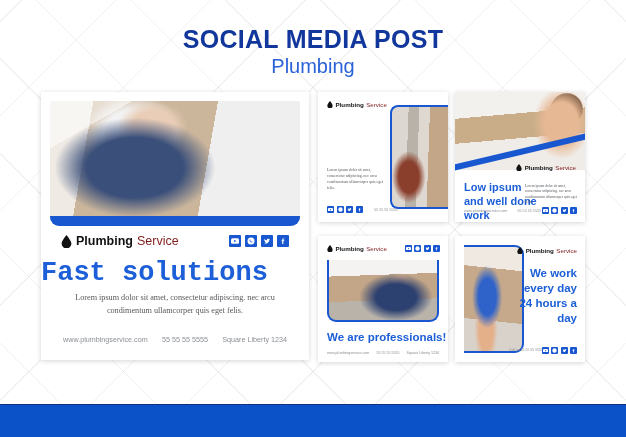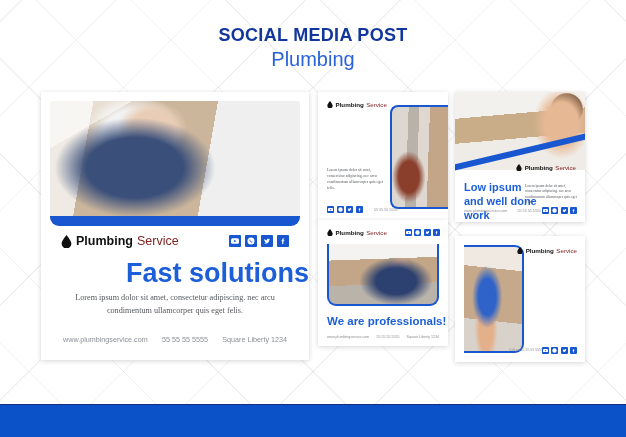--- a/index.html
+++ b/index.html
@@ -19,21 +19,21 @@
       repeating-linear-gradient(45deg,  transparent 0 66px, rgba(0,0,0,.055) 66px 67px),
       repeating-linear-gradient(-45deg, transparent 0 66px, rgba(0,0,0,.055) 66px 67px);
     pointer-events:none;
   }
 
   .stage{ position:absolute; inset:0; }
 
   
   .header{ position:absolute; top:26px; left:0; right:0; text-align:center; }
   .header .t1{
-    font-size:18px; font-weight:bold; color:#12379c;
+    font-size:25px; font-weight:bold; color:#12379c;
     letter-spacing:.3px; line-height:1.05;
   }
   .header .t2{
     font-size:20px; color:#2a62d8; line-height:1.25; margin-top:2px;
   }
 
   
   .card{ position:absolute; background:#fff; box-shadow:0 1px 5px rgba(0,0,0,.17); }
 
   .logo{ display:flex; align-items:center; gap:4px; }
@@ -93,21 +93,21 @@
   #card1{ left:41px; top:92px; width:268px; height:268px; padding:0; }
   #card1 .imgwrap{ position:absolute; left:9px; top:9px; width:250px; height:119px; }
   #card1 .photo{ width:100%; height:100%; border-radius:3px 3px 0 0; }
   #card1 .blubar{
     position:absolute; left:9px; top:124px; width:250px; height:10px;
     background:#1857cf; border-radius:0 0 9px 9px;
   }
   #card1 .top{ position:absolute; left:20px; right:20px; top:142px; display:flex; align-items:center; justify-content:space-between; }
   #card1 .logo{ font-size:12.5px; }
   #card1 .sq{ width:12px; height:12px; margin-left:4px; border-radius:1px; }
-  #card1 .h1{ position:absolute; left:0; right:0; top:166px; text-align:right; font-size:27px; }
+  #card1 .h1{ position:absolute; left:0; right:0; top:166px; text-align:left; font-size:27px;font-family:Liberation Mono, monospace; }
   #card1 .lorem{ position:absolute; left:28px; right:28px; top:200px; text-align:center; font-size:8.2px; line-height:1.55; }
   #card1 .foot{ position:absolute; left:22px; right:22px; bottom:16px; display:flex; justify-content:space-between; font-size:7.2px; }
 
   
   #card2{ left:318px; top:92px; width:130px; height:130px; }
   #card2 .logo{ position:absolute; left:9px; top:9px; font-size:6.2px; gap:2.5px; }
   #card2 .photo{ position:absolute; right:0px; top:13px; width:58px; height:104px; border-radius:8px 0 0 8px; border:2.2px solid #1857cf; border-right:none; }
   #card2 .h1{ position:absolute; left:9px; top:28px; width:64px; font-size:11.5px; line-height:1.22; }
   #card2 .lorem{ position:absolute; left:9px; top:76px; width:60px; font-size:3.9px; line-height:1.5; }
   #card2 .socials{ position:absolute; left:9px; bottom:9px; }
@@ -123,21 +123,21 @@
     clip-path: polygon(0 78%, 100% 8%, 100% 22%, 0 92%);
   }
   #card3 .logo{ position:absolute; right:9px; top:72px; font-size:6.2px; gap:2.5px; }
   #card3 .h1{ position:absolute; left:9px; top:89px; width:76px; font-size:11px; line-height:1.25; }
   #card3 .lorem{ position:absolute; right:8px; top:92px; width:52px; font-size:3.6px; line-height:1.5; }
   #card3 .socials{ position:absolute; right:8px; bottom:8px; }
   #card3 .sq{ width:7px; height:7px; margin-left:2.5px; border-radius:1px; }
   #card3 .foot{ position:absolute; left:9px; bottom:9px; display:flex; gap:10px; font-size:3.7px; }
 
   
-  #card4{ left:318px; top:220px; width:130px; height:126px; }
+  #card4{ left:318px; top:236px; width:130px; height:126px; }
   #card4 .logo{ position:absolute; left:9px; top:9px; font-size:6.2px; gap:2.5px; }
   #card4 .socials{ position:absolute; right:8px; top:9px; }
   #card4 .sq{ width:7px; height:7px; margin-left:2.5px; border-radius:1px; }
   #card4 .photo{ position:absolute; left:9px; top:24px; width:112px; height:62px; border-radius:0 0 9px 9px; border:2.4px solid #1857cf; border-top:none; }
   #card4 .h1{ position:absolute; left:9px; top:95px; font-size:11.5px; }
   #card4 .foot{ position:absolute; left:9px; right:9px; bottom:7px; display:flex; justify-content:space-between; font-size:3.6px; }
 
   
   #card5{ left:455px; top:236px; width:130px; height:126px; }
   #card5 .photo{ position:absolute; left:9px; top:9px; width:60px; height:108px; border-radius:0 9px 9px 0; border:2.4px solid #1857cf; border-left:none; }
@@ -331,20 +331,21 @@
 
   <div class="card" id="card5">
     <div class="photo ph-glove"></div>
     <div class="logo">
       <svg class="drop" width="6" height="7" viewBox="0 0 11 13">
         <path d="M5.5 0C5.5 0 0.6 5.9 0.6 8.6a4.9 4.9 0 0 0 9.8 0C10.4 5.9 5.5 0 5.5 0z" fill="#111"></path>
       </svg>
       <span class="bold">Plumbing</span>
       <span class="light">Service</span>
     </div>
+    <div class="h1 head-blue">We work every day 24 hours a day</div>
     <div class="callus meta">Call us 55 55 55 5555</div>
     <div class="socials">
       <span class="sq">
           <svg width="5" height="3.5" viewBox="0 0 16 11">
             <rect width="16" height="11" rx="3" fill="#fff"></rect>
             <path d="M6.3 3.1l4.4 2.4-4.4 2.4z" fill="#1857cf"></path>
           </svg>
         </span>
       <span class="sq">
           <svg width="5" height="5" viewBox="0 0 16 16">

